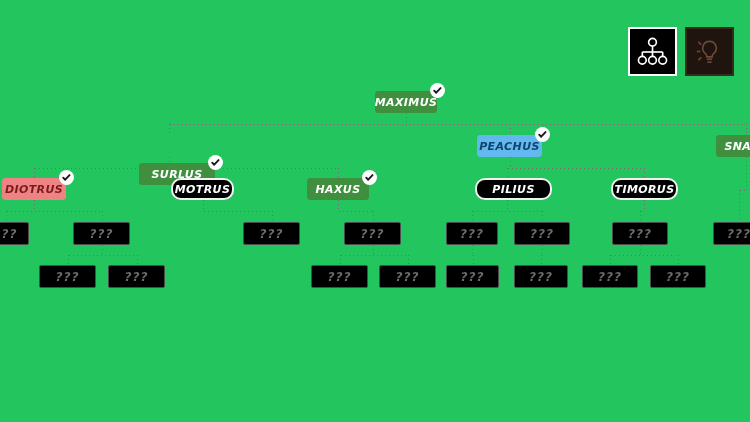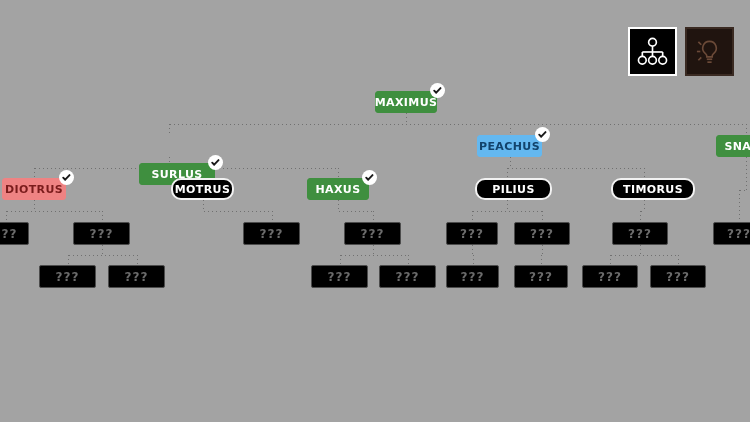--- a/index.html
+++ b/index.html
@@ -10,21 +10,22 @@
     height: 422px;
     background: #000000;
     overflow: hidden;
     font-family: "DejaVu Sans", sans-serif;
   }
 
   #stage {
     position: relative;
     width: 750px;
     height: 422px;
-    background: #a3a3a3;
+    background: #22c55e;
+    font-style: italic;
   }
 
   
   #toolbar {
     position: absolute;
     top: 27px;
     left: 628px;
     display: flex;
     gap: 8px;
     align-items: flex-start;
@@ -221,21 +222,21 @@
         <span>HAXUS</span>
         <span class="badge">
           <svg width="11" height="11" viewBox="0 0 12 12">
             <path d="M2.4 6.2 L4.6 8.4 L9.3 3.4" fill="none" stroke="#1a1a1a" stroke-width="2.1" stroke-linecap="round" stroke-linejoin="round"></path>
           </svg>
         </span>
       </div>
       <div class="node outline" style="left: 475px; top: 178px; width: 77px;">
         <span>PILIUS</span>
       </div>
-      <div class="node outline" style="left: 611px; top: 178px; width: 84px;">
+      <div class="node outline" style="left: 611px; top: 178px; width: 67px;">
         <span>TIMORUS</span>
       </div>
       <div class="node unknown" style="left: -18px; top: 222px; width: 47px;">
         <span>???</span>
       </div>
       <div class="node unknown" style="left: 73px; top: 222px; width: 57px;">
         <span>???</span>
       </div>
       <div class="node unknown" style="left: 243px; top: 222px; width: 57px;">
         <span>???</span>

